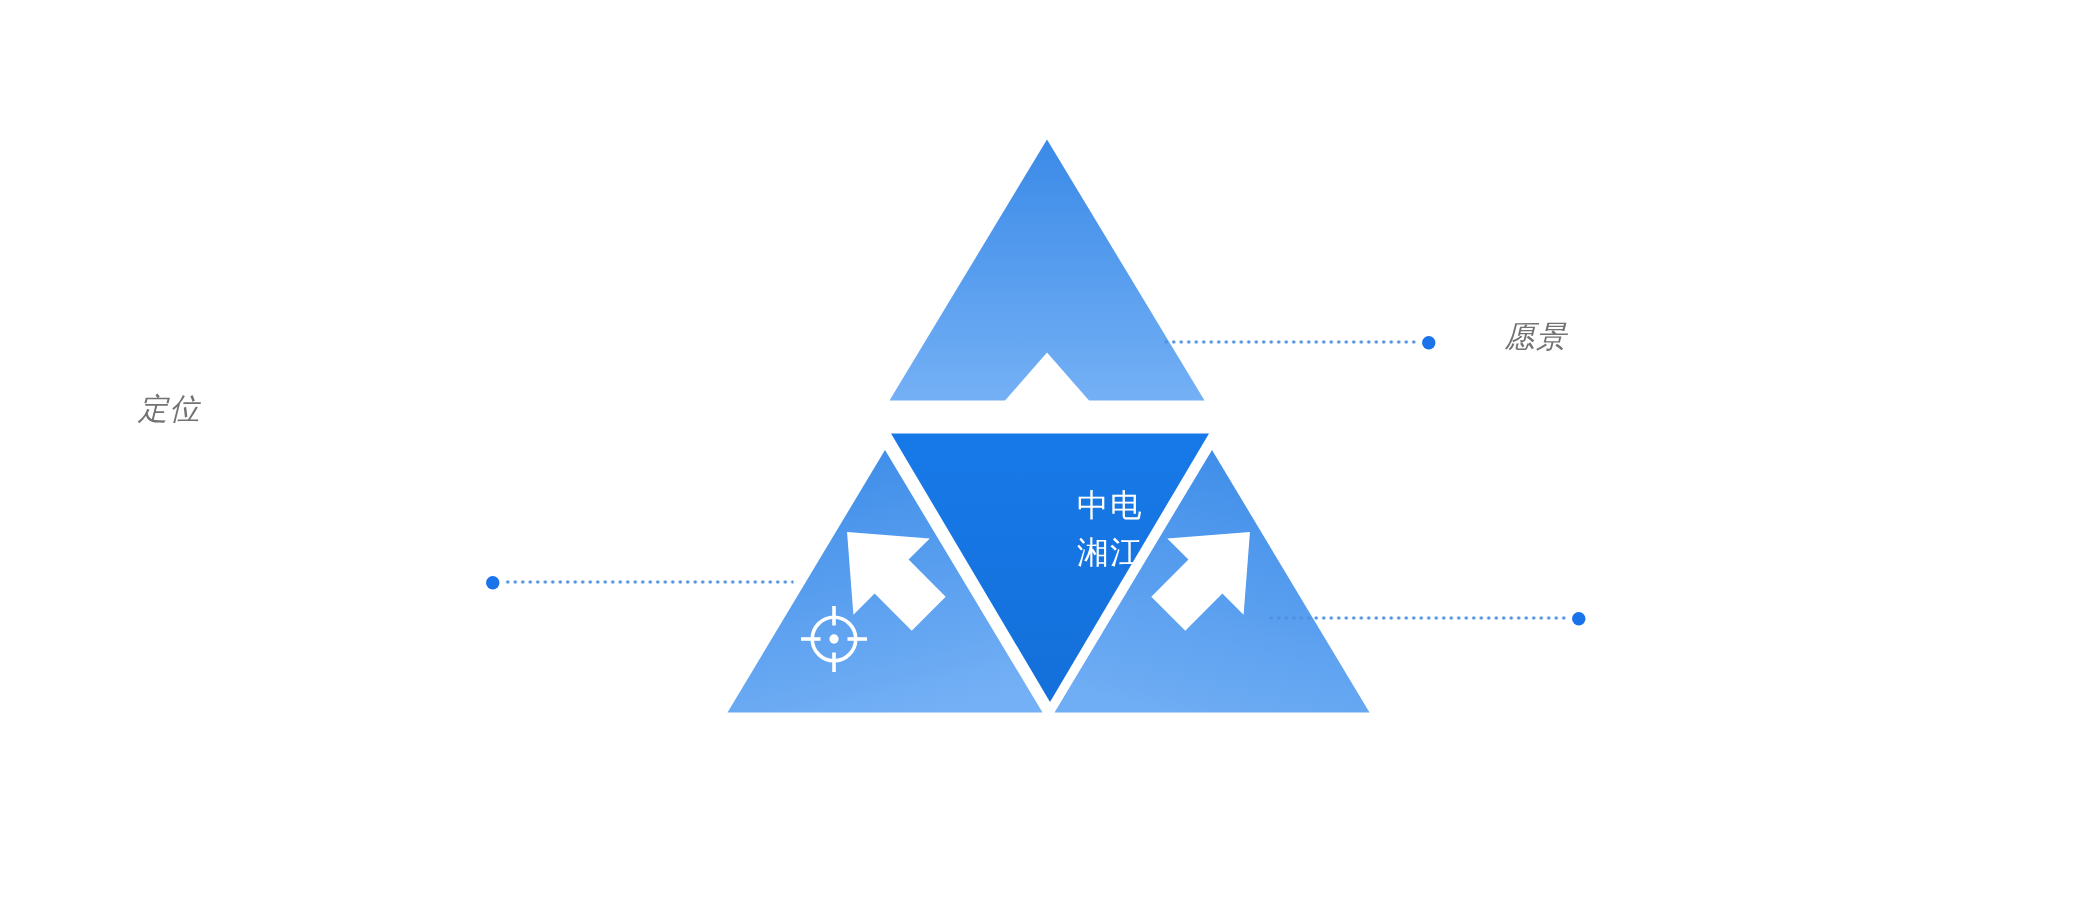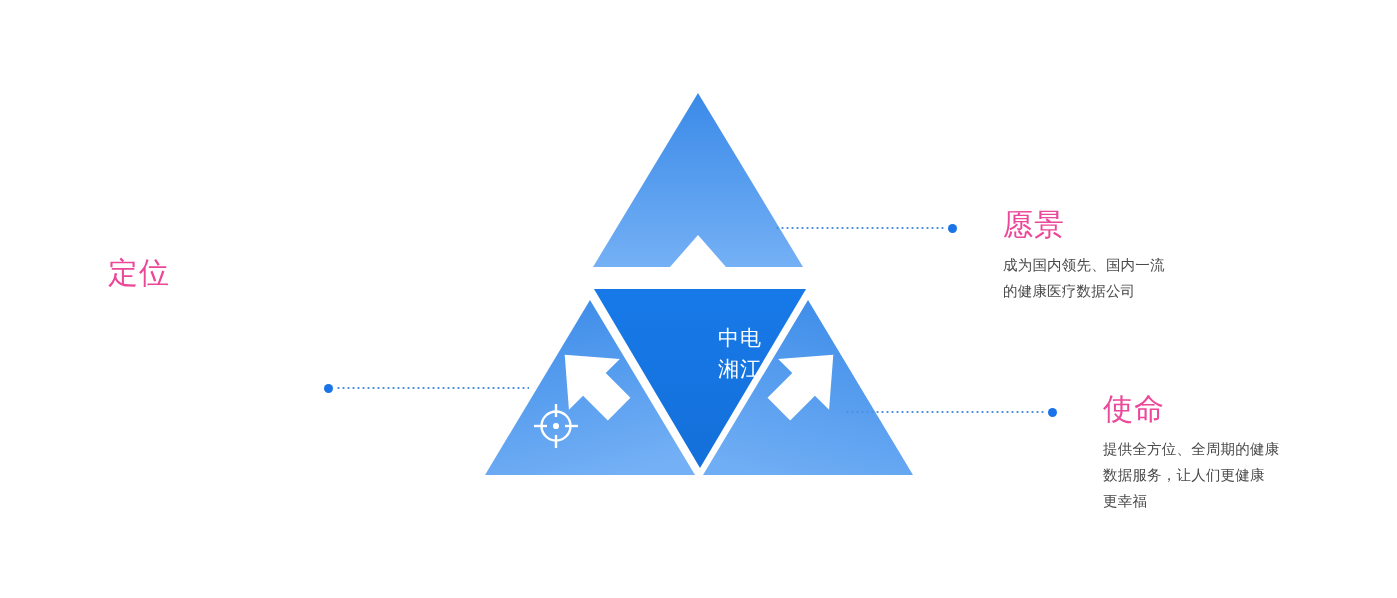--- a/index.html
+++ b/index.html
@@ -49,37 +49,38 @@
     letter-spacing: 1px;
     white-space: pre-line;
     pointer-events: none;
   }
 
   
   .block {
     position: absolute;
   }
   .block .heading {
-    color: #ec4899;
-    font-size: 30px;
+    color: #737373;
+    font-size: 20px;
     line-height: 30px;
     letter-spacing: 1px;
     margin: 0 0 12px 0;
     font-weight: normal;
+    font-style: italic;
   }
   .block .body {
     color: #4a4a4a;
     font-size: 14.5px;
     line-height: 26px;
     letter-spacing: 0.2px;
     white-space: pre-line;
     margin: 0;
   }
 
-  #block-position  { left: 108px; top: 258px; width: 300px; }
+  #block-position  { left: 92px; top: 258px; width: 300px; }
   #block-vision    { left: 1003px; top: 210px; width: 300px; }
   #block-mission   { left: 1103px; top: 394px; width: 290px; }
 
   
   .connector {
     position: absolute;
     height: 10px;
     display: flex;
     align-items: center;
   }
@@ -194,24 +195,16 @@
     <span class="line"></span>
     <span class="dot right"></span>
   </div>
 
   <div class="block" id="block-position">
     <h2 class="heading">定位</h2>
   </div>
 
   <div class="block" id="block-vision">
     <h2 class="heading">愿景</h2>
-    <p class="body">成为国内领先、国内一流
-的健康医疗数据公司</p>
-  </div>
-
-  <div class="block" id="block-mission">
-    <h2 class="heading">使命</h2>
-    <p class="body">提供全方位、全周期的健康
-数据服务，让人们更健康
-更幸福</p>
-  </div>
+  </div>
+
 
 </div>
 
 </body></html>

